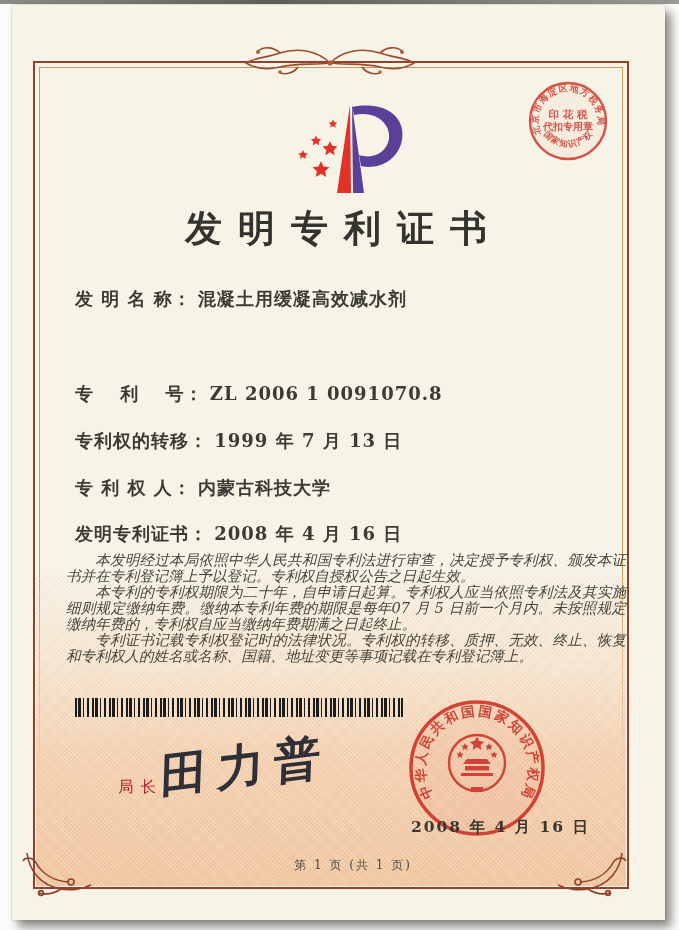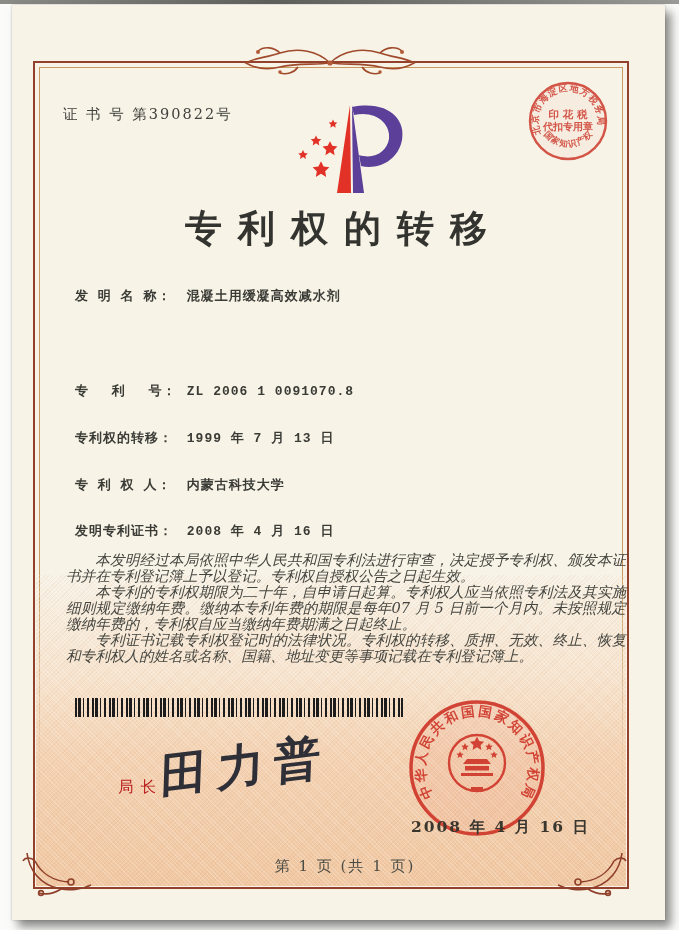--- a/index.html
+++ b/index.html
@@ -15,35 +15,35 @@
     background:linear-gradient(180deg, rgba(243,207,173,0) 0%, rgba(246,217,188,.55) 32%, rgba(243,207,173,.92) 58%, rgba(240,199,161,1) 100%); }
   .pink-zone::after { content:""; position:absolute; inset:0;
     background:
       repeating-linear-gradient(45deg, rgba(255,255,255,.28) 0 1px, transparent 1px 3px),
       repeating-linear-gradient(-45deg, rgba(209,136,88,.14) 0 1px, transparent 1px 3px);
     opacity:.8; }
   .cert-no { position:absolute; left:51px; top:100px; font-size:14.5px; letter-spacing:2px; color:#3f3f3b; }
   .logo { position:absolute; left:264px; top:94px; }
   .title { position:absolute; left:21px; top:199px; width:596px; text-align:center; padding-left:26px;
            font-size:37px; font-weight:700; letter-spacing:16px; color:#33332f; }
-  .field-row { position:absolute; left:63px; height:22px; font-size:13px; font-weight:600; color:#3b3b36; white-space:nowrap;font-family:Liberation Mono, monospace; }
+  .field-row { position:absolute; left:63px; height:22px; font-size:18px; font-weight:600; color:#3b3b36; white-space:nowrap; }
   .flabel { display:inline-block; min-width:104px; letter-spacing:1px; }
   .fvalue { letter-spacing:1px; }
   .body-text { position:absolute; left:54px; top:547px; width:560px; font-size:14.6px; line-height:16px;
                color:#45453f; text-align:justify; font-style:italic; }
   .body-text p { text-indent:2em; }
   .barcode { position:absolute; left:63px; top:693px; width:328px; height:19px;
     background:repeating-linear-gradient(90deg,#1c1c1c 0 2px,transparent 2px 3px,#1c1c1c 3px 6px,transparent 6px 8px,#1c1c1c 8px 9px,transparent 9px 12px,#1c1c1c 12px 14px,transparent 14px 17px); }
   .director { position:absolute; left:106px; top:772px; font-size:15.5px; letter-spacing:7px; color:#b91c1c;text-align:right; }
   .signature { position:absolute; left:148px; top:730px; font-size:47px; font-weight:700; color:#2f2f37;
                letter-spacing:10px; transform:rotate(-7deg) skewX(-9deg); white-space:nowrap; }
   .seal { position:absolute; left:380px; top:678px; opacity:.92; }
   .issue-date { position:absolute; left:399px; top:812px; font-size:15.5px; font-weight:700; letter-spacing:2px; color:#39362e; z-index:5; }
-  .footer { position:absolute; left:21px; top:852px; width:596px; text-align:center; padding-left:28px;
-            font-size:15px; letter-spacing:2px; color:#4c4c45; }
+  .footer { position:absolute; left:29px; top:852px; width:596px; text-align:center; padding-left:28px;
+            font-size:12px; letter-spacing:2px; color:#4c4c45; }
   .tax-stamp { position:absolute; left:506px; top:66px; opacity:.9; }
   .ornament-top { position:absolute; left:216px; top:38px; }
   .corner-fl { position:absolute; }
   .corner-left { left:9px; top:846px; }
   .corner-right { left:542px; top:846px; transform:scaleX(-1); }
   svg text, svg textPath { font-family:"DejaVu Serif","Liberation Serif",serif; }
 </style>
 </head>
 <body>
 
@@ -89,42 +89,38 @@
       <g stroke="#8f3f2a" stroke-width="1.6" fill="none">
         <path d="M6,2 C8,18 18,34 40,38 C50,40 62,38 70,34"></path>
         <path d="M14,10 C20,22 32,30 48,31"></path>
         <path d="M40,38 C34,42 26,44 18,42"></path>
           <path d="M14,10 C10,6 4,6 2,10"></path>
         <circle cx="50" cy="31" r="3"></circle>
           <circle cx="20" cy="42" r="2.4"></circle>
       </g>
     </svg>
 
-    <div class="cert-no">
-      <span>证 书 号</span>
-      <span>第390822号</span>
-    </div>
 
     <svg class="logo" width="150" height="100" viewBox="0 0 150 100">
       <defs>
         <polygon id="st" points="0,-10 2.94,-4.05 9.51,-3.09 4.76,1.55 5.88,8.09 0,4.2 -5.88,8.09 -4.76,1.55 -9.51,-3.09 -2.94,-4.05"></polygon>
       </defs>
       <path d="M76,8 C112,1 130,20 126,41 C122,62 102,71 85,67 L83,56 C99,61 111,52 113,40 C115,25 100,11 78,16 Z" fill="#5b3f99"></path>
       <polygon points="74,6 61,94 75,94" fill="#e23126"></polygon>
       <polygon points="76,6 77,94 88,94" fill="#5b3f99"></polygon>
       <g fill="#e23126">
         <use href="#st" transform="translate(57,25) scale(0.45)"></use>
         <use href="#st" transform="translate(40,42) scale(0.55)"></use>
         <use href="#st" transform="translate(54,50) scale(0.78)"></use>
         <use href="#st" transform="translate(27,56) scale(0.5)"></use>
         <use href="#st" transform="translate(45,71) scale(0.88)"></use>
       </g>
     </svg>
 
-    <div class="title">专利权的转移</div>
+    <div class="title">发明专利证书</div>
 
     <div class="field-row" style="top:282px">
       <span class="flabel">发 明 名 称：</span>
       <span class="fvalue">混凝土用缓凝高效减水剂</span>
     </div>
     <div class="field-row" style="top:377px">
       <span class="flabel">专　 利　 号：</span>
       <span class="fvalue">ZL 2006 1 0091070.8</span>
     </div>
     <div class="field-row" style="top:424px">

